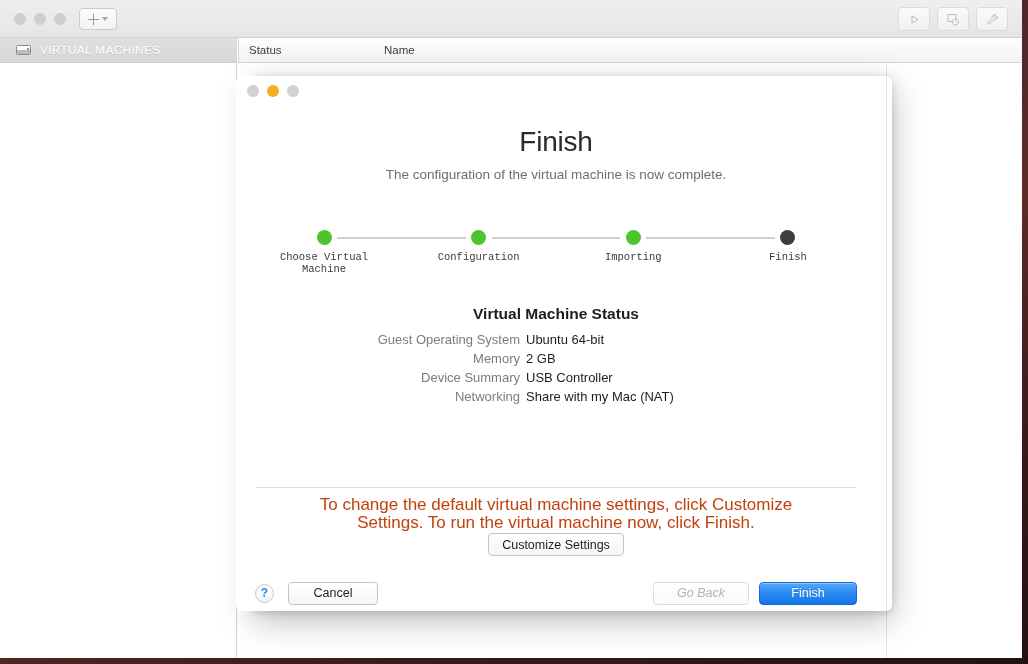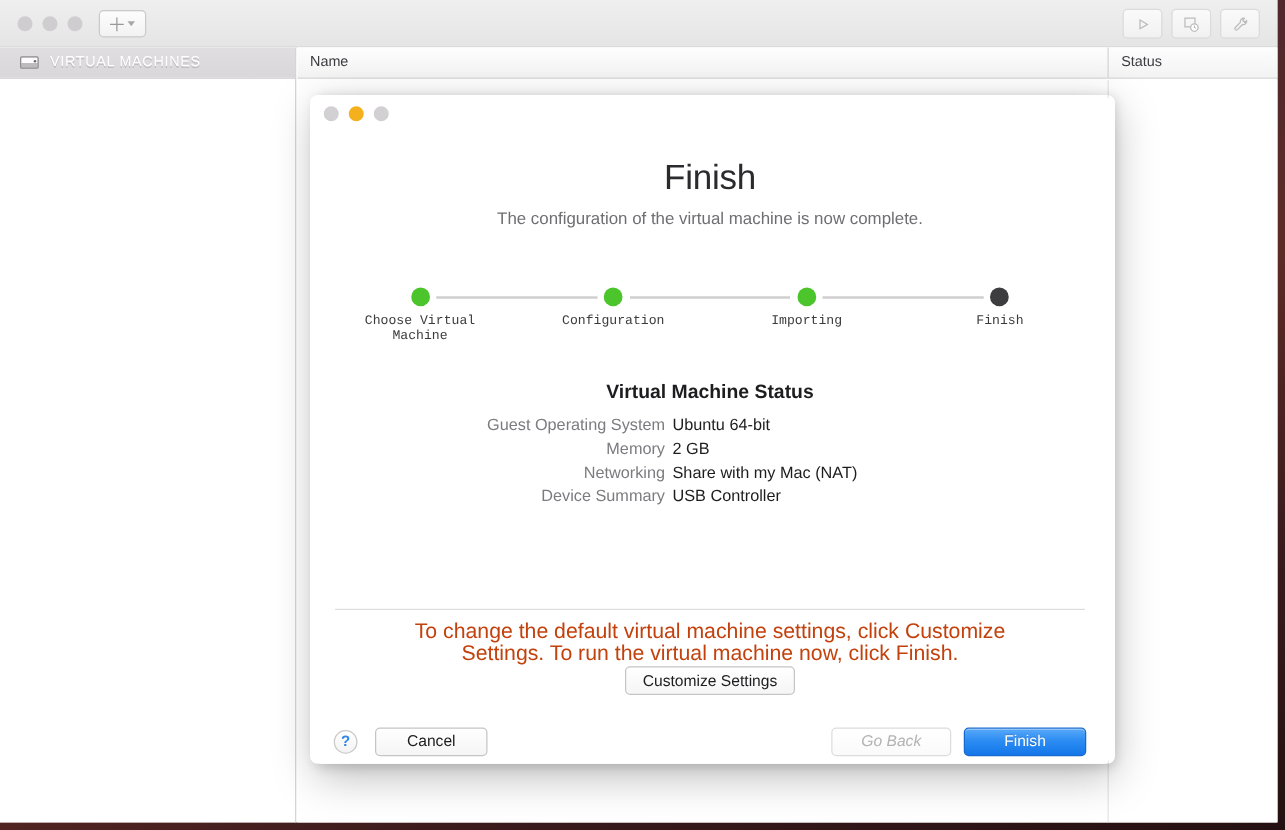--- a/index.html
+++ b/index.html
@@ -204,21 +204,21 @@
     top: 76px;
     width: 640px;
     height: 535px;
     border-radius: 6px;
     box-shadow:
       0 10px 34px rgba(0,0,0,0.26),
       0 2px 9px rgba(0,0,0,0.16);
   }
   .sheet {
     position: absolute;
-    left: 248px;
+    left: 236px;
     top: 76px;
     width: 640px;
     height: 535px;
     background: #ffffff;
     border-radius: 6px;
     overflow: hidden;
   }
 
   .sheet-titlebar {
     height: 28px;
@@ -473,22 +473,22 @@
 
   <div class="sidebar">
     <div class="sidebar-header">
       <span class="vm-mini-icon"></span>
       <span class="sidebar-title">VIRTUAL MACHINES</span>
     </div>
   </div>
 
   <div class="list-area">
     <div class="table-header">
+      <div class="th th-status">Status</div>
       <div class="th th-name">Name</div>
-      <div class="th th-status">Status</div>
     </div>
     <div class="table-body">
       <div class="col-divider"></div>
     </div>
   </div>
 
   <div class="sheet-shadow"></div>
   <div class="sheet">
 
     <div class="sheet-titlebar">
@@ -536,26 +536,26 @@
       <div class="summary-rows">
         <div class="summary-row">
           <div class="summary-label">Guest Operating System</div>
           <div class="summary-value">Ubuntu 64-bit</div>
         </div>
         <div class="summary-row">
           <div class="summary-label">Memory</div>
           <div class="summary-value">2 GB</div>
         </div>
         <div class="summary-row">
+          <div class="summary-label">Device Summary</div>
+          <div class="summary-value">USB Controller</div>
+        </div>
+        <div class="summary-row">
           <div class="summary-label">Networking</div>
           <div class="summary-value">Share with my Mac (NAT)</div>
-        </div>
-        <div class="summary-row">
-          <div class="summary-label">Device Summary</div>
-          <div class="summary-value">USB Controller</div>
         </div>
       </div>
     </div>
 
     <div class="sheet-divider"></div>
 
     <div class="footer-note">To change the default virtual machine settings, click Customize Settings. To run the virtual machine now, click Finish.</div>
 
     <div class="customize-wrap">
       <button class="btn btn-customize">Customize Settings</button>

